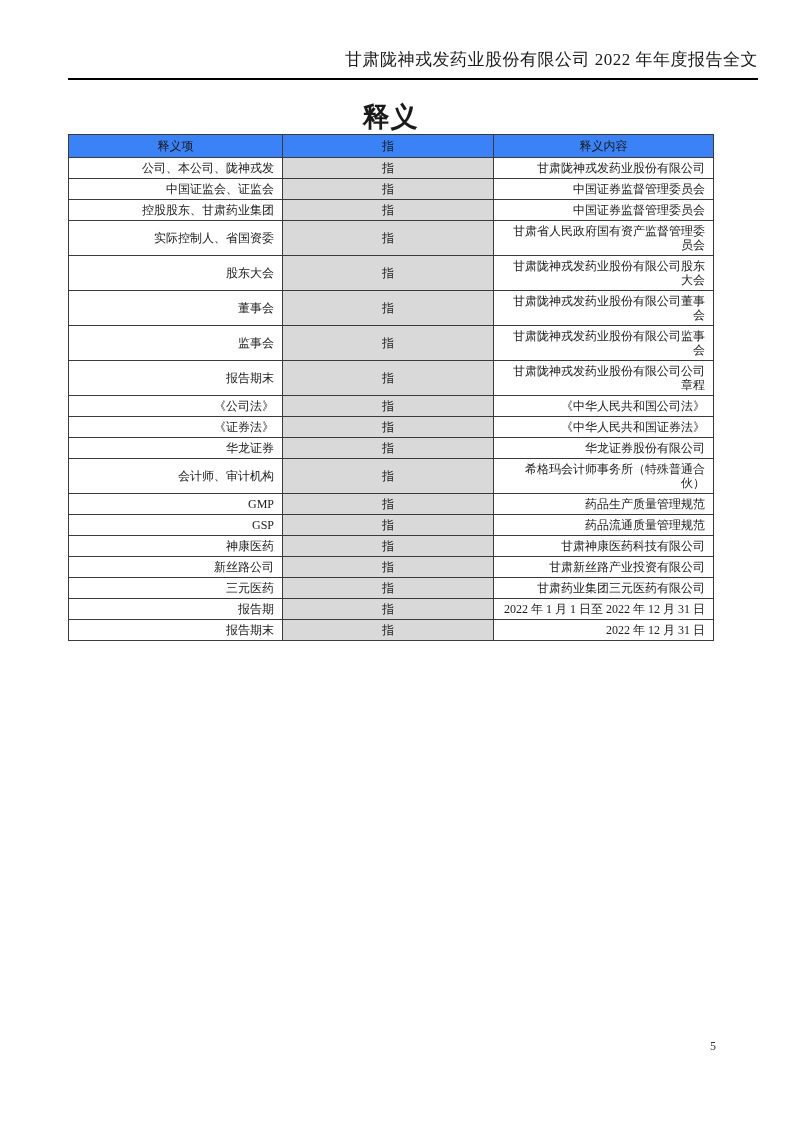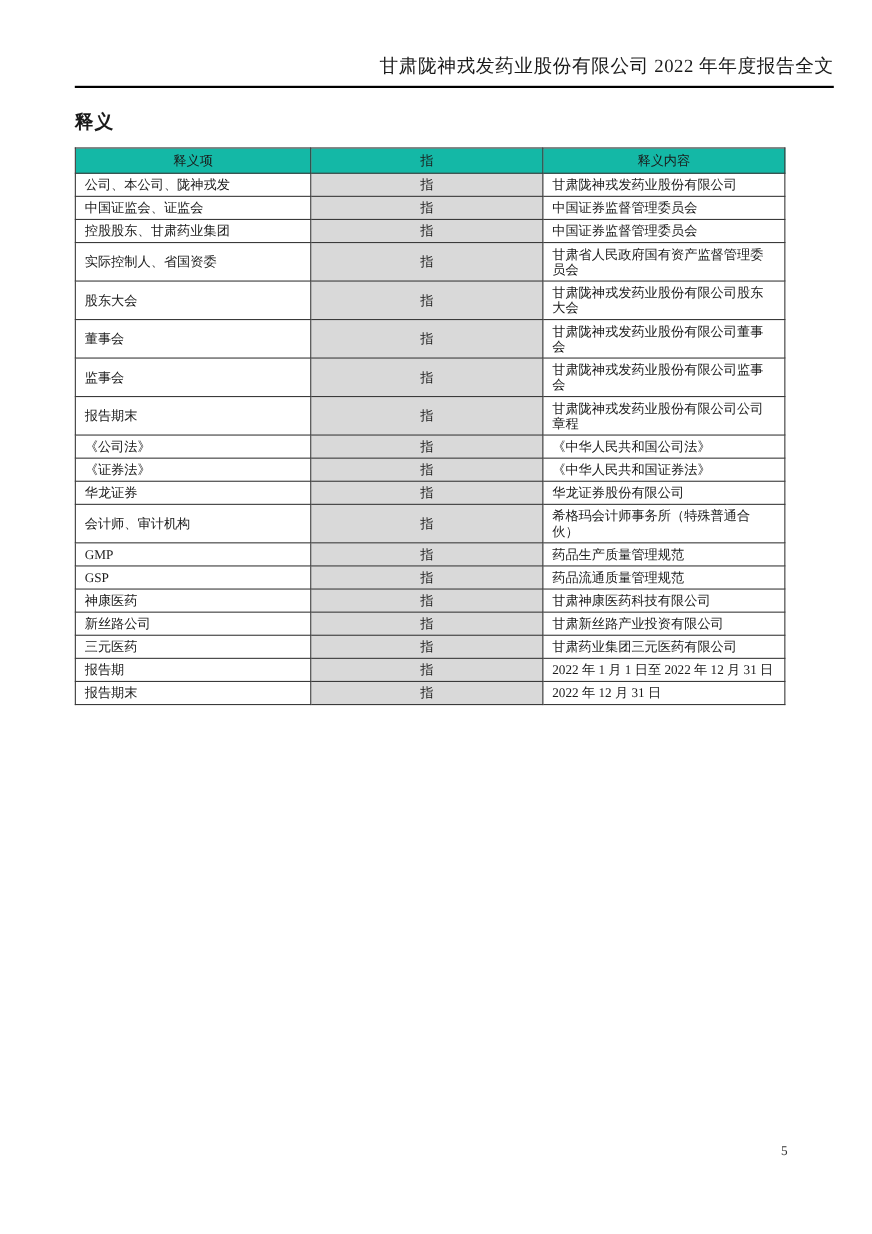--- a/index.html
+++ b/index.html
@@ -21,22 +21,22 @@
     font-size: 17px;
     letter-spacing: 0.5px;
     padding-bottom: 7px;
     border-bottom: 2px solid #000000;
   }
   .page-title {
     position: absolute;
     left: 68px;
     top: 99px;
     width: 645px;
-    text-align: left;
-    font-size: 17px;
+    text-align: center;
+    font-size: 27px;
     font-weight: bold;
     letter-spacing: 1px;
     font-family: Liberation Mono, monospace;
   }
   table.defs {
     position: absolute;
     left: 68px;
     top: 134px;
     width: 645px;
     border-collapse: collapse;
@@ -45,29 +45,29 @@
   table.defs th, table.defs td {
     border: 1px solid #3a3a3a;
     font-size: 12px;
     line-height: 14px;
     font-weight: normal;
     padding: 3px 8px;
     vertical-align: middle;
     word-break: break-all;
   }
   table.defs th {
-    background: #14b8a6;
+    background: #3b82f6;
     text-align: center;
     padding: 4px 16px;
   }
   td.cell-zhi {
     background: #d9d9d9;
     text-align: center;
   }
-  td.cell-term, td.cell-def { text-align: left; }
+  td.cell-term, td.cell-def { text-align: right; }
   .page-number {
     position: absolute;
     left: 703px;
     top: 1039px;
     width: 20px;
     text-align: center;
     font-size: 12px;
     color: #333333;
   }
 </style>

